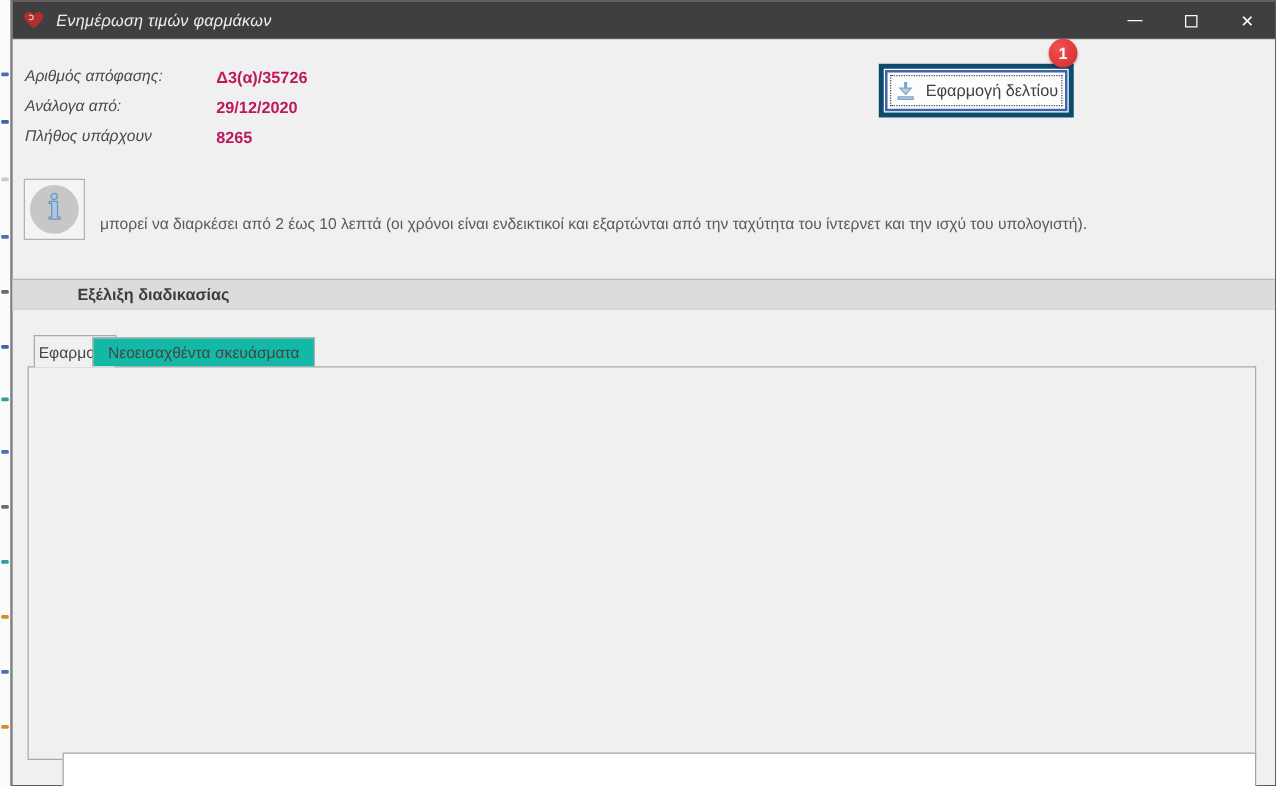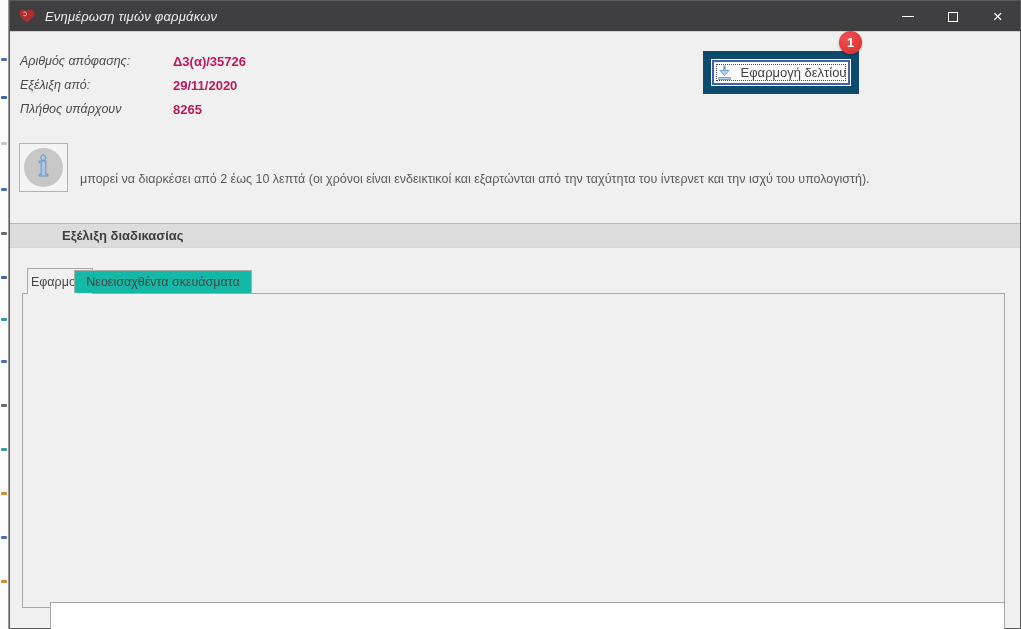--- a/index.html
+++ b/index.html
@@ -28,21 +28,21 @@
   .glyph-close { color:#fff; font-size:17px; line-height:17px; font-weight:400; }
 
   
   .fields { position:absolute; left:10px; top:50px; }
   .field-row { position:relative; height:24px; font-size:12.5px; color:#4a4a4a; }
   .field-label { position:absolute; left:0; top:3px; width:112px;font-style:italic; }
   .field-value { position:absolute; left:117px; top:3px; font-weight:bold; color:#be185d; font-size:13px;margin-left:36px; }
 
   
   .annotation-box { position:absolute; left:693px; top:50px; width:156px; height:43px;
-                    border:8px solid #0c4a6e; background:#fff; padding:1px; z-index:3; }
+                    border:4px solid #0c4a6e; background:#fff; padding:1px; z-index:3; }
   .apply-btn { width:100%; height:100%; background:#fdfdfd; border:2px solid #3f64ad;
                display:flex; align-items:center; justify-content:center; gap:8px;
                font-size:13px; color:#414141; position:relative; cursor:pointer; }
   .apply-btn .focus-dots { position:absolute; inset:2px; border:1px dotted #4d4d4d; pointer-events:none; }
   .badge { position:absolute; left:829px; top:30px; width:23px; height:23px; z-index:5;
            background:radial-gradient(circle at 35% 30%, #f05050, #d62b2b);
            border-radius:50%; color:#fff; font-size:13px; font-weight:bold;
            display:flex; align-items:center; justify-content:center;
            box-shadow:0 1px 2px rgba(0,0,0,.35); }
   .back-btn { position:absolute; left:860px; top:50px; width:135px; height:42px;
@@ -118,22 +118,22 @@
         </div>
     </div>
   </div>
 
   <div class="fields">
     <div class="field-row">
       <span class="field-label">Αριθμός απόφασης:</span>
       <span class="field-value">Δ3(α)/35726</span>
     </div>
     <div class="field-row">
-      <span class="field-label">Εξέλιξη από:</span>
-      <span class="field-value">29/11/2020</span>
+      <span class="field-label">Ανάλογα από:</span>
+      <span class="field-value">29/12/2020</span>
     </div>
     <div class="field-row">
       <span class="field-label">Πλήθος υπάρχουν</span>
       <span class="field-value">8265</span>
     </div>
   </div>
 
   <div class="annotation-box">
     <button class="apply-btn">
       <svg width="17" height="17" viewBox="0 0 17 17">

